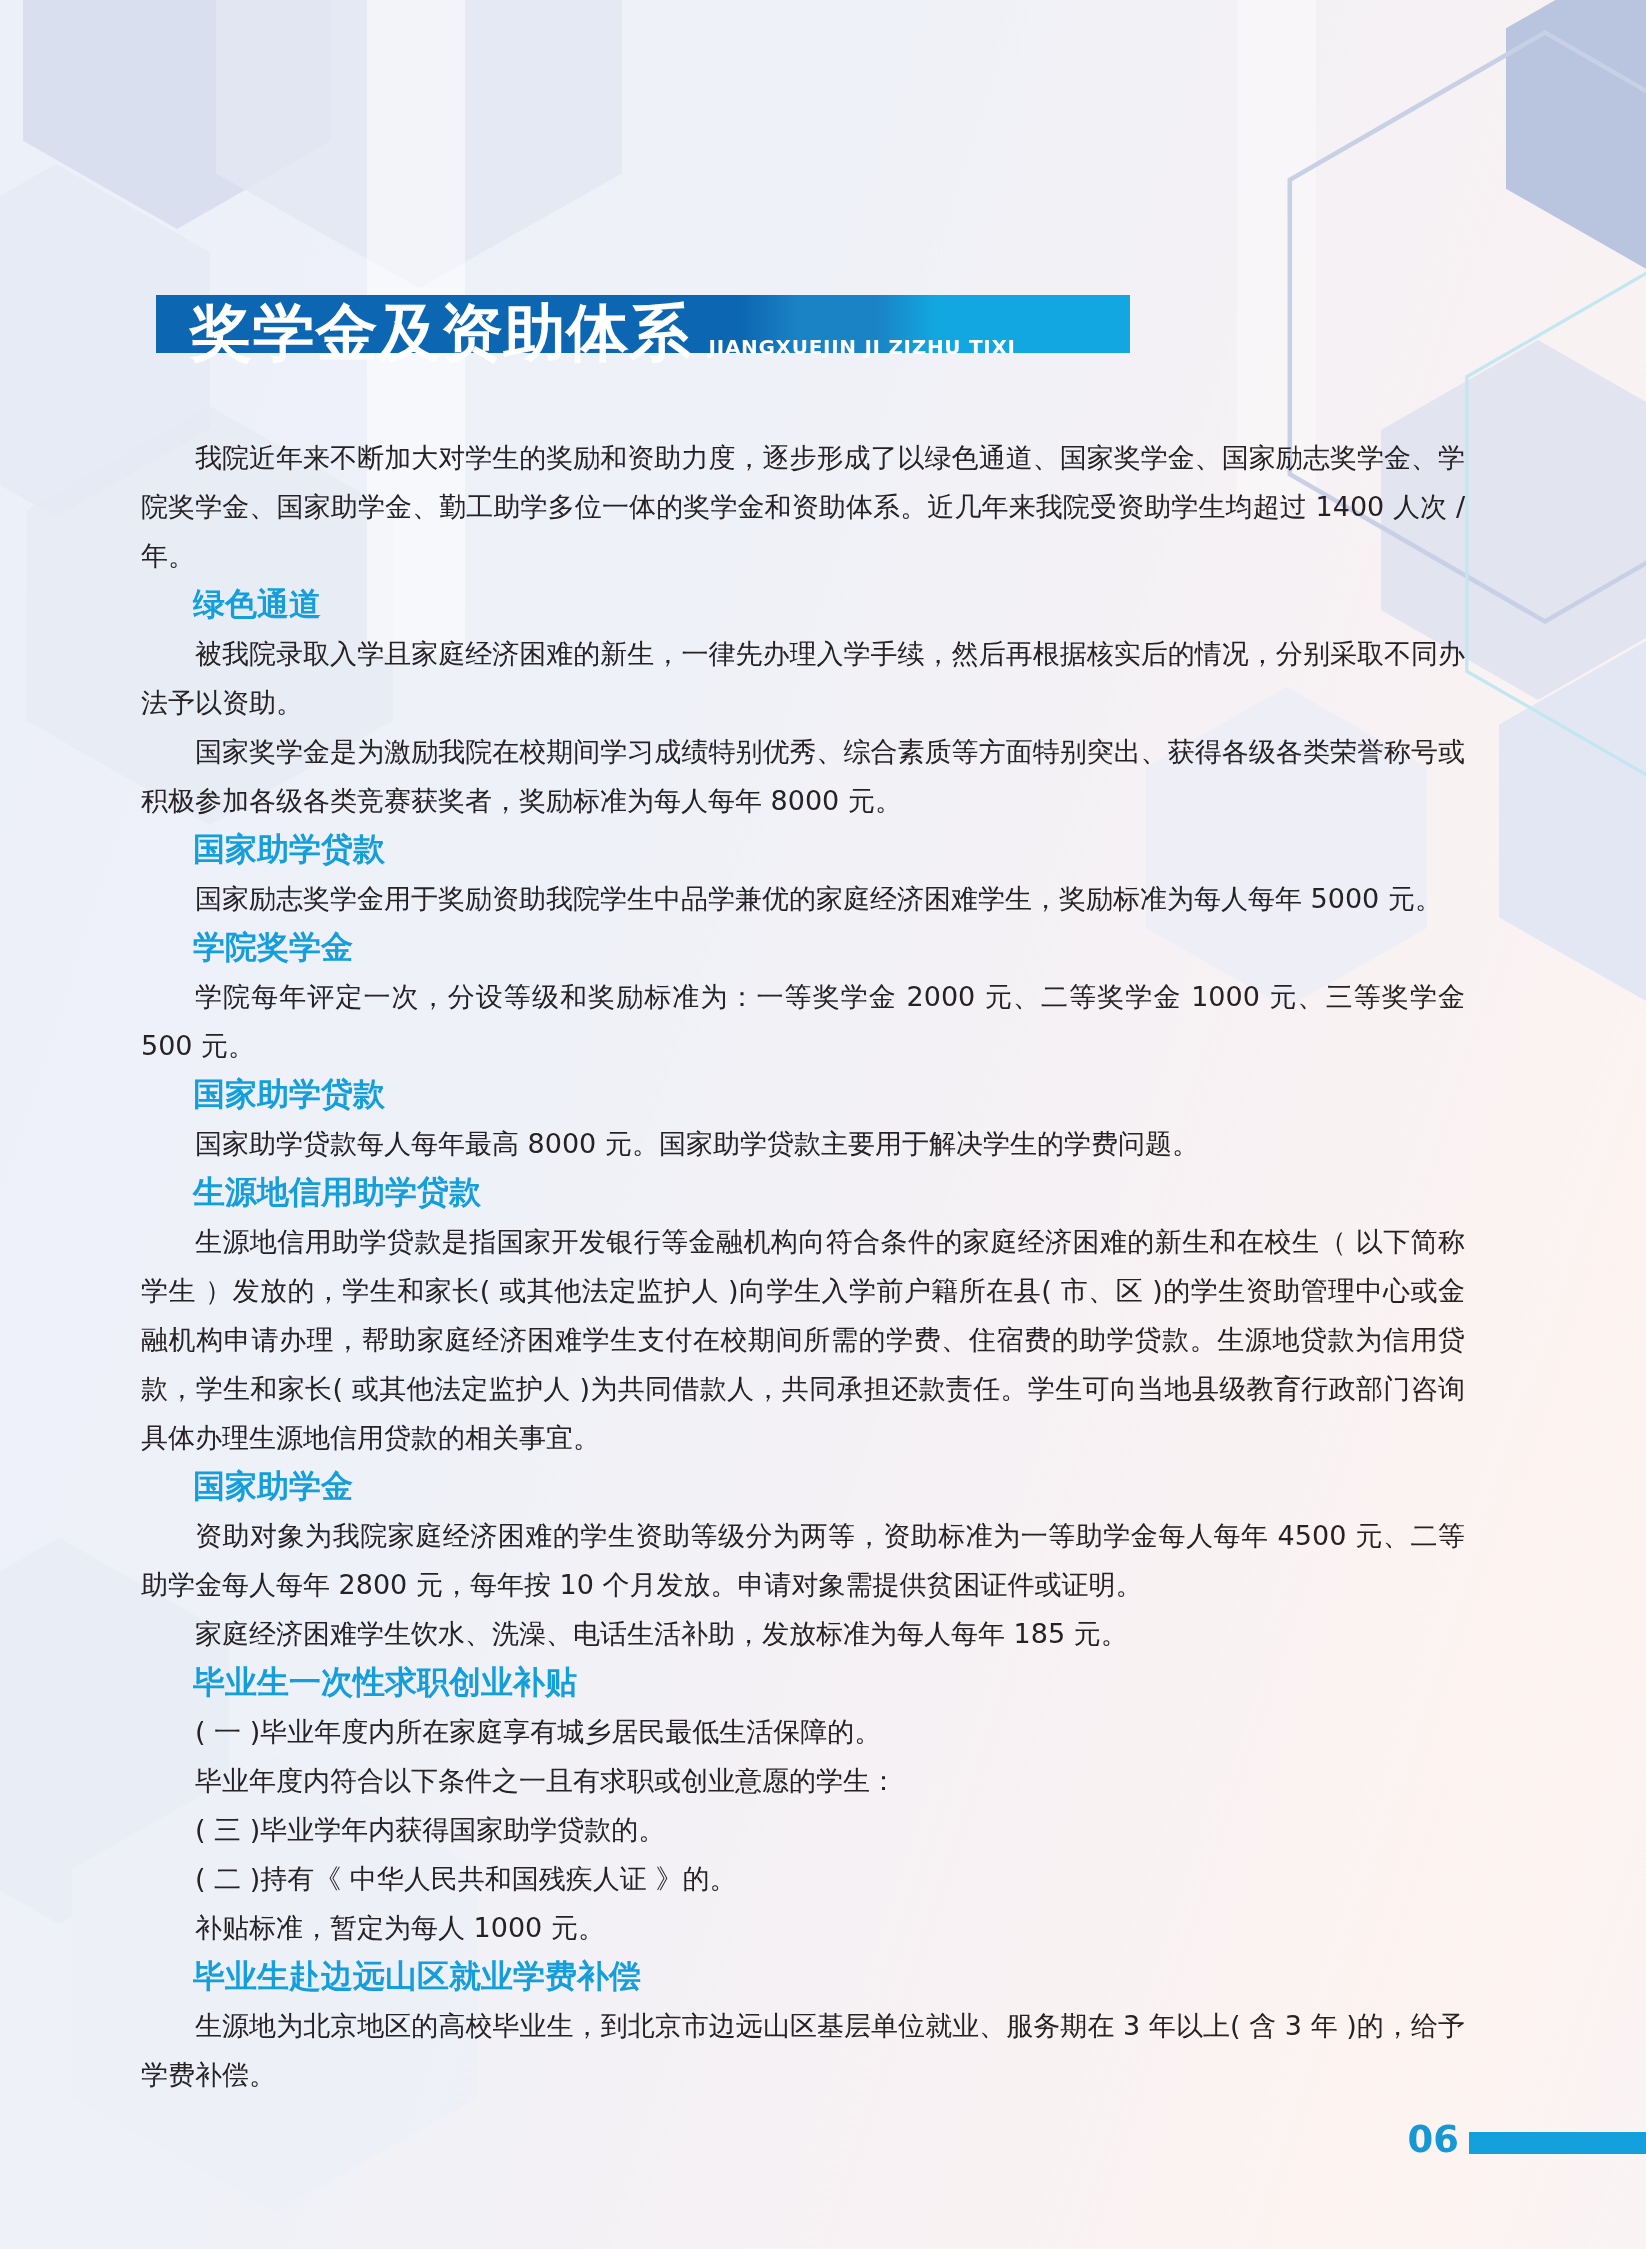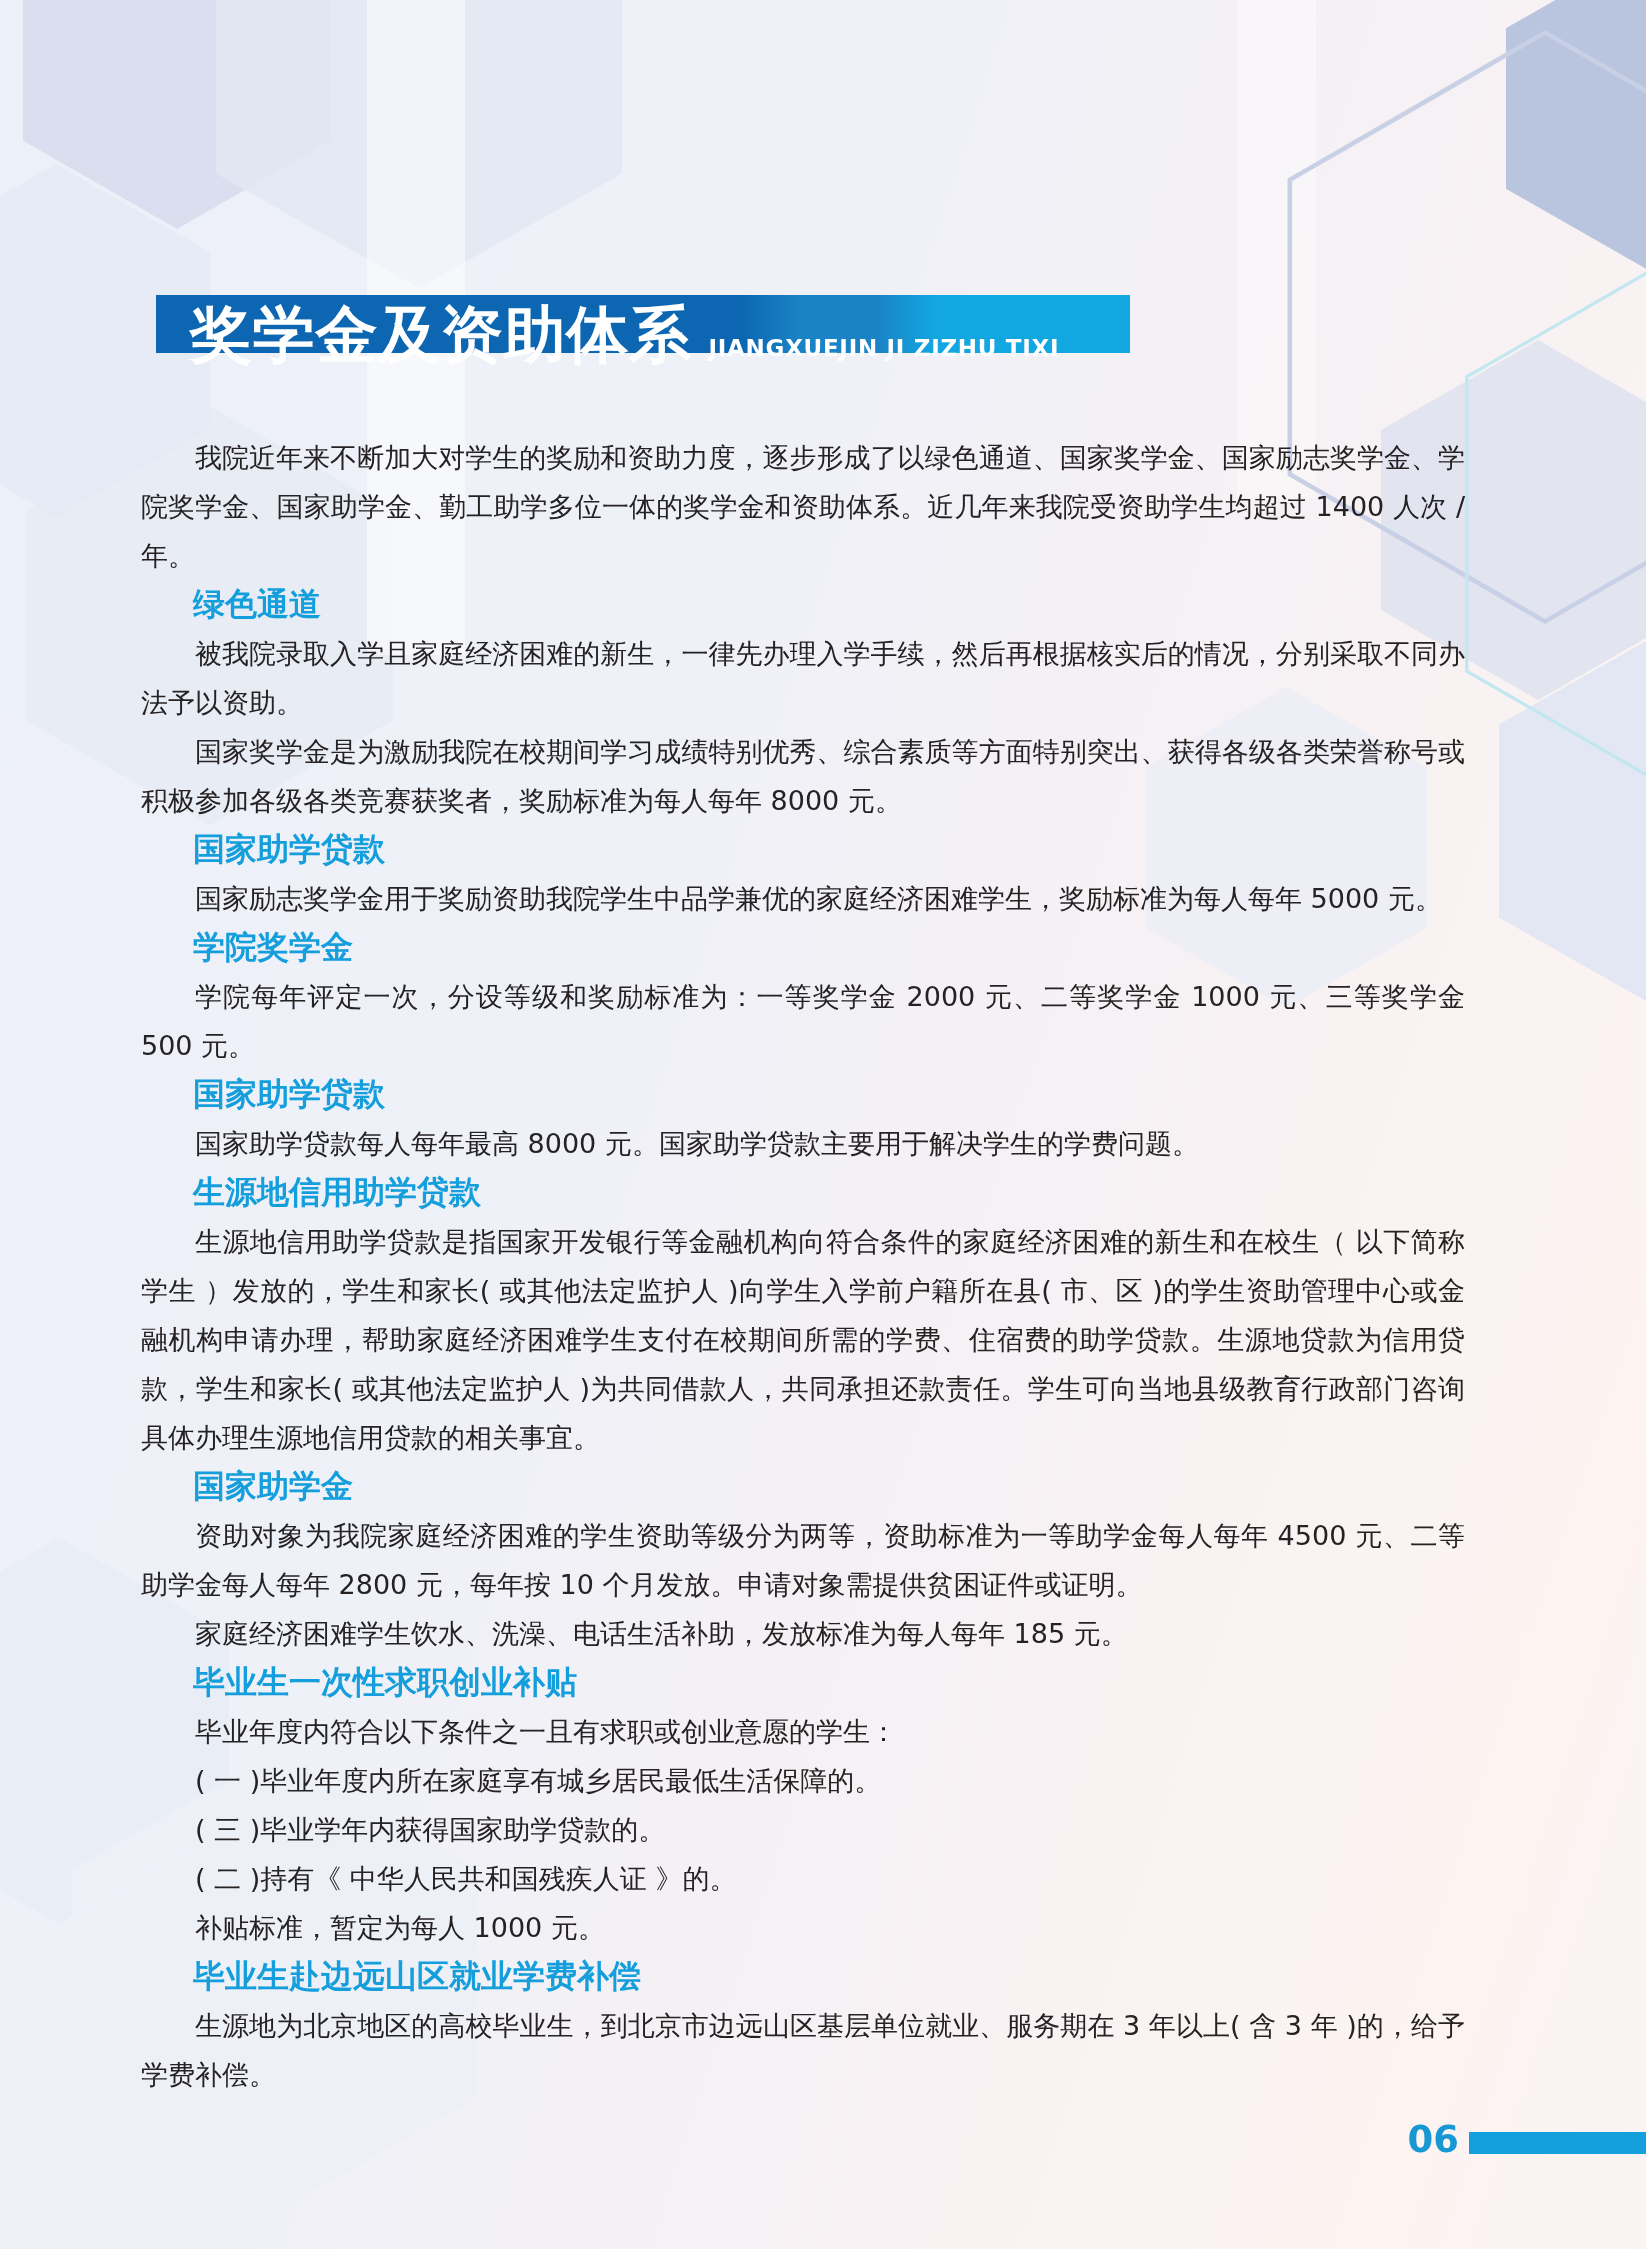--- a/index.html
+++ b/index.html
@@ -33,21 +33,21 @@
   .banner h1{
     margin:0;
     font-size:62px;
     line-height:75px;
     font-weight:900;
     color:#FFFFFF;
     letter-spacing:0.7px;
   }
   .banner .pinyin{
     margin-left:17px;
-    font-size:23px;
+    font-size:20px;
     font-weight:700;
     color:#FFFFFF;
     letter-spacing:0.7px;
     margin-top:40px;
   }
   
   .content{
     position:absolute;
     left:141px;top:433px;
     width:1324px;
@@ -154,22 +154,22 @@
       <h2>国家助学金</h2>
       <p>资助对象为我院家庭经济困难的学生资助等级分为两等，资助标准为一等助学金每人每年 4500 元、二等助学金每人每年 2800 元，每年按 10 个月发放。申请对象需提供贫困证件或证明。</p>
     </section>
 
     <section>
       <p>家庭经济困难学生饮水、洗澡、电话生活补助，发放标准为每人每年 185 元。</p>
     </section>
 
     <section>
       <h2>毕业生一次性求职创业补贴</h2>
+      <p>( 一 )毕业年度内所在家庭享有城乡居民最低生活保障的。</p>
       <p>毕业年度内符合以下条件之一且有求职或创业意愿的学生：</p>
-      <p>( 一 )毕业年度内所在家庭享有城乡居民最低生活保障的。</p>
       <p>( 三 )毕业学年内获得国家助学贷款的。</p>
       <p>( 二 )持有《 中华人民共和国残疾人证 》的。</p>
       <p>补贴标准，暂定为每人 1000 元。</p>
     </section>
 
     <section>
       <h2>毕业生赴边远山区就业学费补偿</h2>
       <p>生源地为北京地区的高校毕业生，到北京市边远山区基层单位就业、服务期在 3 年以上( 含 3 年 )的，给予学费补偿。</p>
     </section>
   </main>

